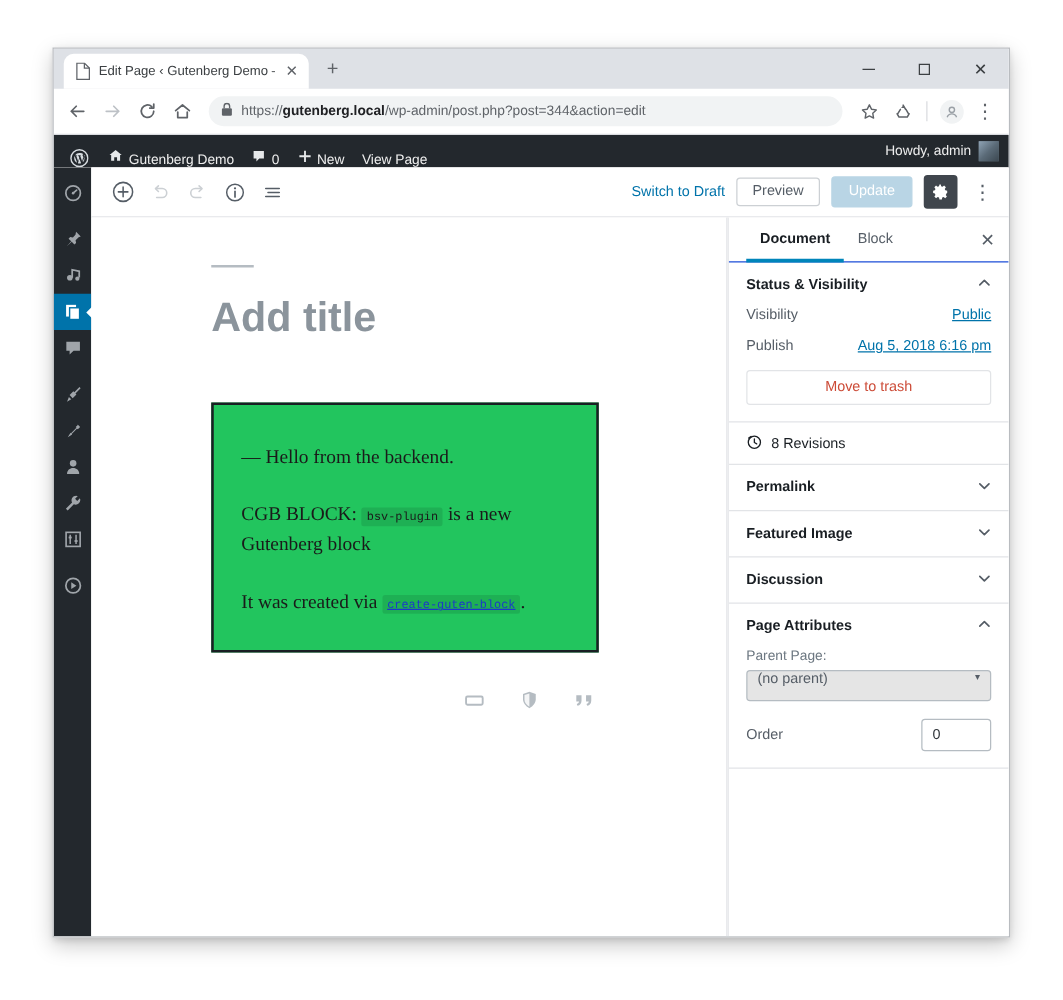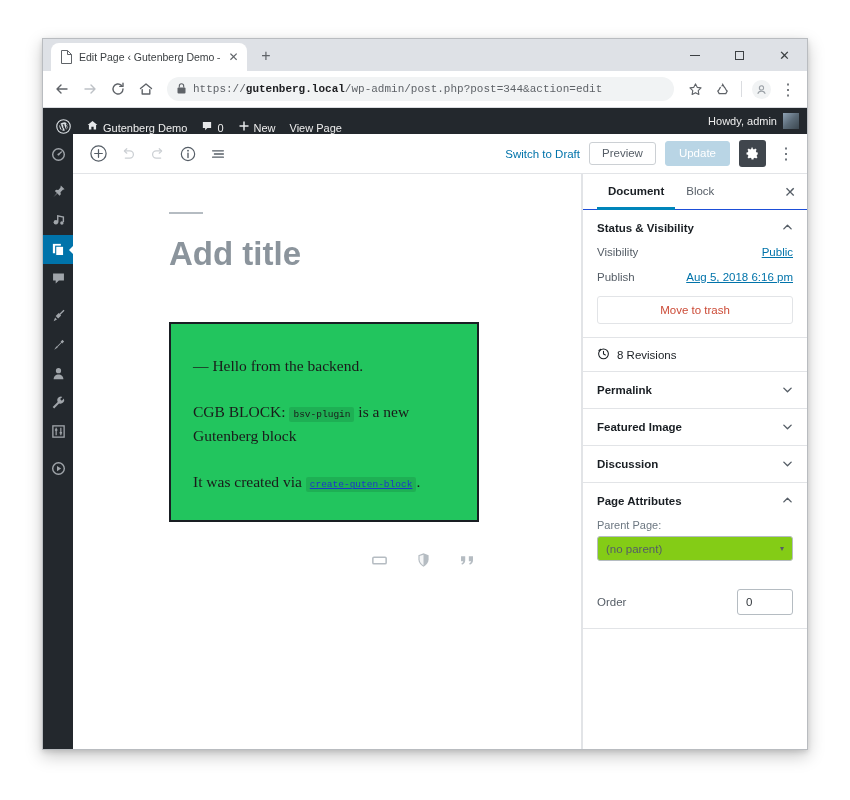--- a/index.html
+++ b/index.html
@@ -75,21 +75,21 @@
   .navbtn {
     width: 26px; height: 26px; display: flex; align-items: center;
     justify-content: center; color: #5f6368; flex: none;
   }
   .navbtn.dim { color: #bdc1c6; }
   .omnibox {
     flex: 1; height: 24px; background: #f1f3f4; border-radius: 12px;
     display: flex; align-items: center; padding: 0 10px; gap: 7px;
     margin: 0 6px;
   }
-  .omni-url { font-size: 11px; color: #5f6368; white-space: nowrap; font-family: Liberation Mono, monospace; }
+  .omni-url { font-size: 11px; color: #5f6368; white-space: nowrap; }
   .omni-url b { color: #202124; font-weight: 700; }
   .toolbar-right { display: flex; align-items: center; gap: 1px; }
   .divider-v { width: 1px; height: 16px; background: #dadce0; margin: 0 5px; }
   .avatar-ring {
     width: 19px; height: 19px; border-radius: 50%;
     background: #f1f3f4; display: flex; align-items: center;
     justify-content: center; color: #9aa0a6;
   }
 
   
@@ -236,22 +236,22 @@
     background: #fff;
   }
   .revisions {
     height: 34px; display: flex; align-items: center; gap: 7px;
     padding: 0 14px; font-size: 11.5px; color: #191e23;
     border-bottom: 1px solid #e2e4e7;
   }
   .field-label { font-size: 11px; color: #6c7781; margin-bottom: 5px; }
   .select-box {
     width: 100%; height: 25px; border: 1px solid #b5bcc2; border-radius: 3px;
-    font-size: 11.5px; color: #555d66; display: flex; align-items: center;
-    padding: 0 8px; background: #84cc16; margin-bottom: 28px;
+    font-size: 11.5px; color: #555d66; display: flex; align-items: flex-start;
+    padding: 0 8px; background: #e5e5e5; margin-bottom: 14px;
   }
   .select-box .caret { margin-left: auto; font-size: 8px; color: #555d66; }
   .order-row { display: flex; align-items: center; justify-content: space-between; }
   .order-input {
     width: 56px; height: 26px; border: 1px solid #b5bcc2; border-radius: 3px;
     font-size: 11.5px; color: #32373c; display: flex; align-items: center;
     padding: 0 8px; background: #fff;
   }
 </style>
 </head>

